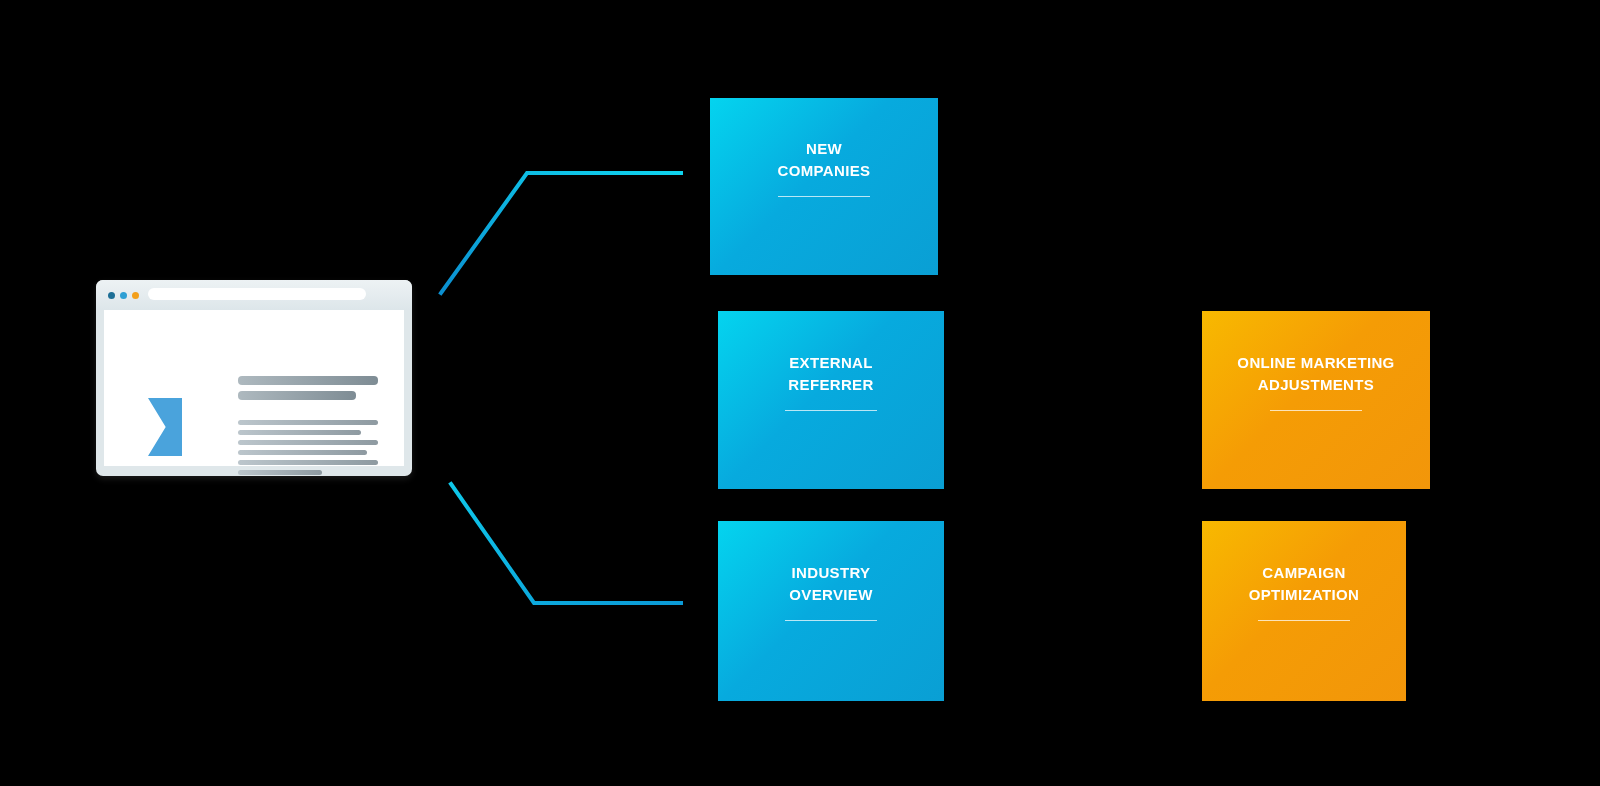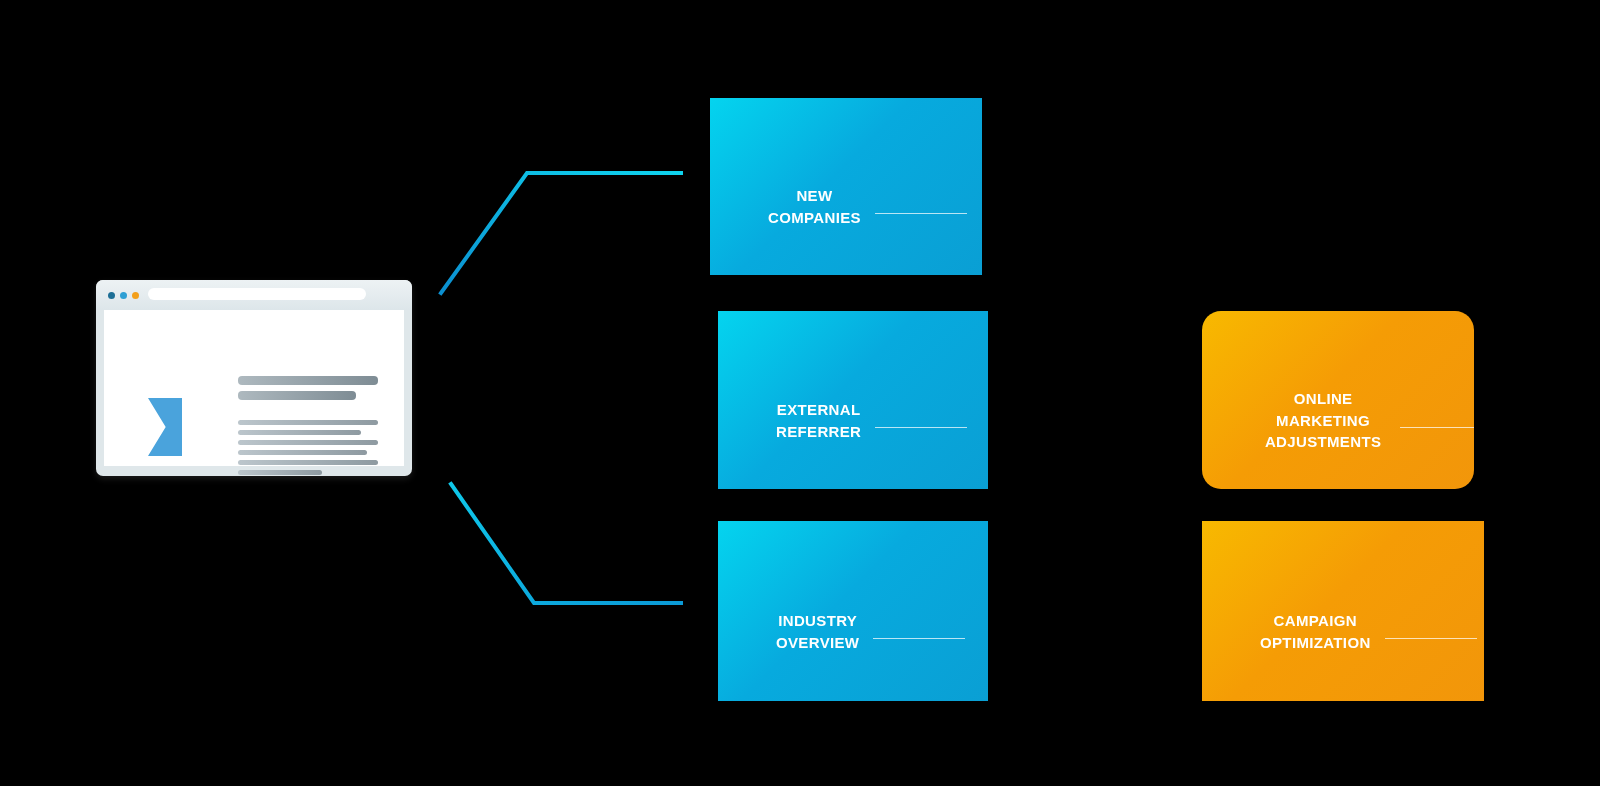--- a/index.html
+++ b/index.html
@@ -106,26 +106,25 @@
     left: 0; top: 0;
     width: 1600px;
     height: 786px;
     pointer-events: none;
   }
 
   
   .card {
     position: absolute;
     display: flex;
-    flex-direction: row;
+    flex-direction: column;
     align-items: center;
     justify-content: flex-start;
     text-align: center;
     color: #ffffff;
-    padding-left: 44px;
   }
   .card-blue {
     background: linear-gradient(135deg, #04d4ef 0%, #07aade 45%, #0a9fd4 100%);
   }
   .card-orange {
     background: linear-gradient(135deg, #f8b900 0%, #f59c05 45%, #f2960a 100%);
   }
   .card-title {
     font-size: 15px;
     font-weight: bold;
@@ -140,22 +139,22 @@
     height: 1px;
     margin-top: 14px;
     background: rgba(255,255,255,0.72);
   }
 
   
   #card-new-companies        { left: 710px;  top: 98px;  width: 228px; height: 137px; padding-top: 40px; }
   #card-external-referrer    { left: 718px;  top: 311px; width: 226px; height: 137px; padding-top: 41px; }
   #card-industry-overview    { left: 718px;  top: 521px; width: 226px; height: 139px; padding-top: 41px; }
   #card-abm                  { left: 1202px; top: 95px;  width: 228px; height: 140px; padding-top: 38px; }
-  #card-online-marketing     { left: 1202px; top: 311px; width: 228px; height: 137px; padding-top: 41px; border-radius: 19px; }
-  #card-campaign-opt         { left: 1202px; top: 521px; width: 238px; height: 139px; padding-top: 41px; }
+  #card-online-marketing     { left: 1202px; top: 311px; width: 228px; height: 137px; padding-top: 41px; }
+  #card-campaign-opt         { left: 1202px; top: 521px; width: 204px; height: 139px; padding-top: 41px; }
 </style>
 </head>
 <body>
 
 <div id="stage">
 
   <div id="browser-mockup">
     <div id="browser-chrome">
       <span class="browser-dot" id="browser-dot-1"></span>
       <span class="browser-dot" id="browser-dot-2"></span>

